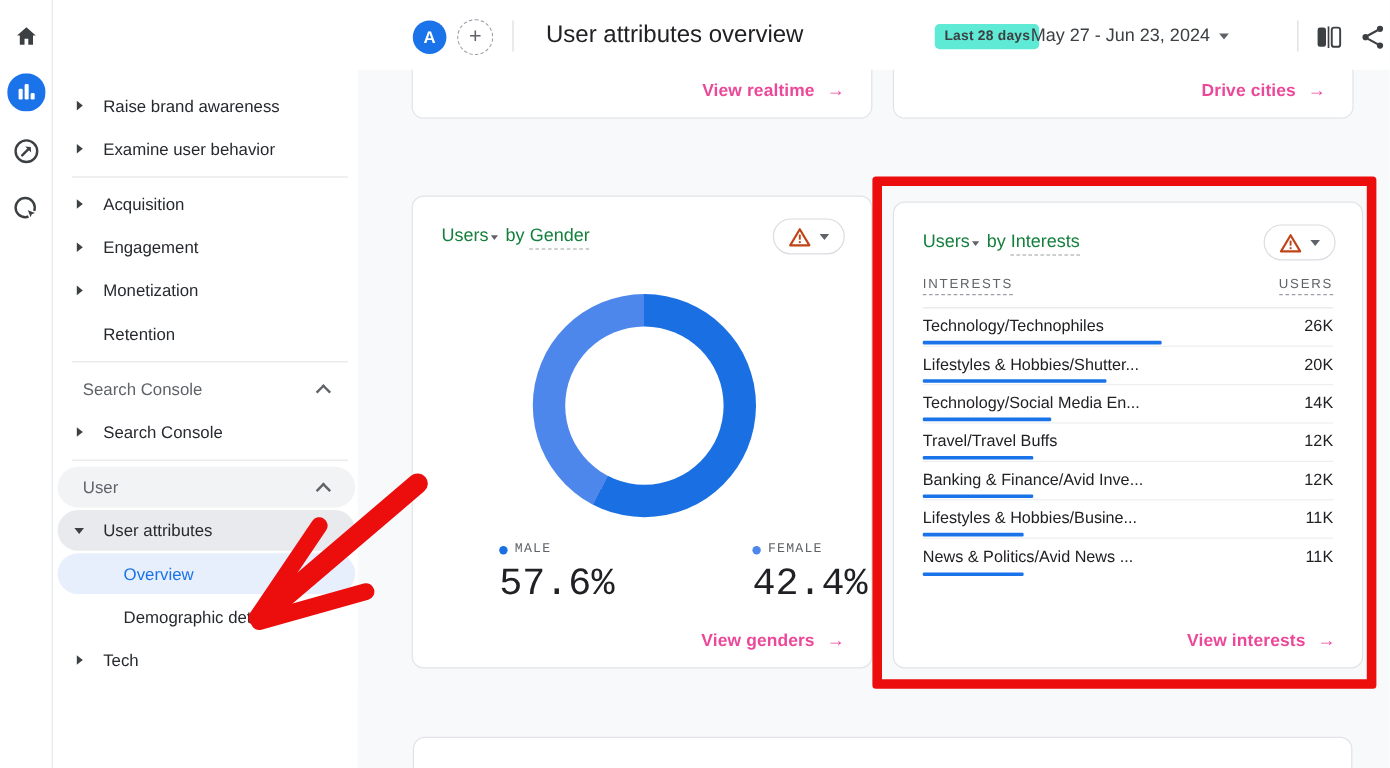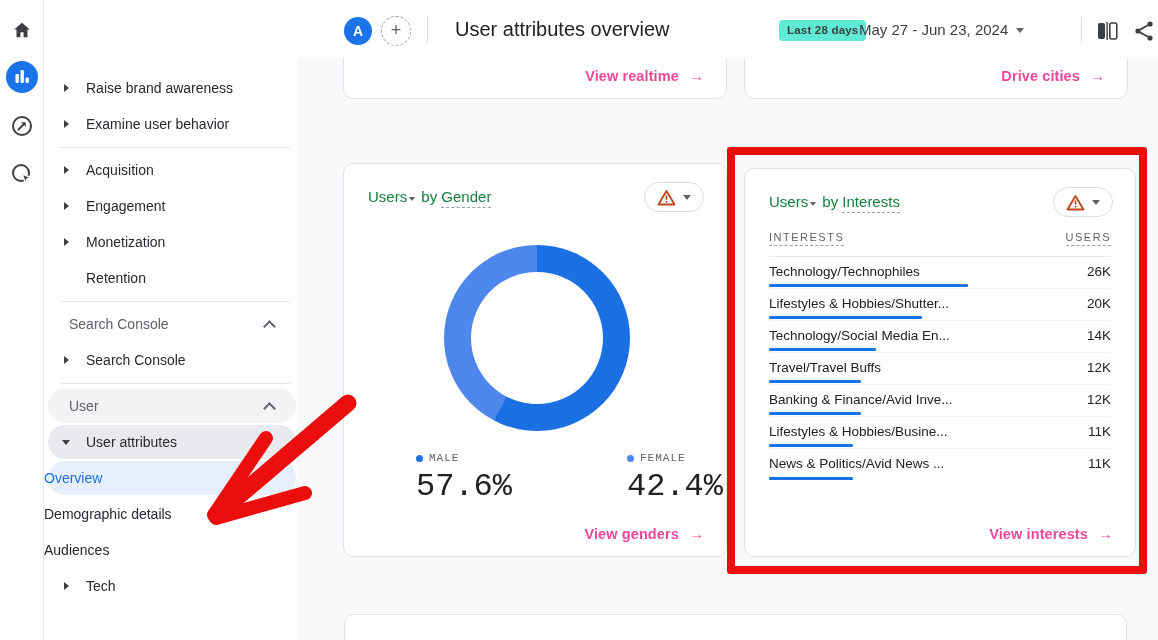--- a/index.html
+++ b/index.html
@@ -12,21 +12,21 @@
   .left-rail { position:absolute; left:0; top:0; width:44px; height:640px; background:#fff; border-right:1px solid #e7e8eb; z-index:6; }
   .rail-btn { position:absolute; left:0; width:44px; height:44px; display:flex; align-items:center; justify-content:center; cursor:pointer; }
   .sidebar { position:absolute; left:44px; top:0; width:254px; background:#fff; z-index:4; }
   .content-bg { position:absolute; left:298px; top:58px; right:0; bottom:0; background:#f8f9fa; z-index:1; }
   .topbar { position:absolute; left:44px; top:0; right:0; height:58px; background:#fff; z-index:5; }
 
   
   .s-wrap { margin-top:-2px; }
   .s-row { height:36px; position:relative; display:flex; align-items:center; font-size:14px; color:#26292e; cursor:pointer; }
   .s-row .lbl { margin-left:42px; position:relative; z-index:2; }
-  .s-row .lbl-child { position:relative; z-index:2; }
+  .s-row .lbl-child { margin-left:59px; position:relative; z-index:2; }
   .s-head { height:36px; position:relative; display:flex; align-items:center; font-size:14px; color:#5f6368; }
   .s-head .lbl { margin-left:25px; position:relative; z-index:2; }
   .tri-r { position:absolute; left:20px; top:50%; margin-top:-4px; width:0; height:0;
            border-left:5px solid #3c4043; border-top:4px solid transparent; border-bottom:4px solid transparent; z-index:2;}
   .tri-d { position:absolute; left:18px; top:50%; margin-top:-2px; width:0; height:0;
            border-top:5px solid #3c4043; border-left:4px solid transparent; border-right:4px solid transparent; z-index:2;}
   .chev-up { position:absolute; right:24px; top:50%; width:9px; height:9px; margin-top:-2px;
              border-left:2px solid #5f6368; border-top:2px solid #5f6368; transform:rotate(45deg); z-index:2;}
   .s-div { height:10px; position:relative; }
   .s-div::after { content:""; position:absolute; left:16px; right:8px; top:5px; height:1px; background:#e6e7ea; }
@@ -321,23 +321,20 @@
       <span class="lbl">User attributes</span>
     </div>
     <div class="s-row">
       <div class="pillbg pill-blue"></div>
       <span class="lbl-child sel-blue" style="font-weight:normal;">Overview</span>
     </div>
     <div class="s-row">
       <span class="lbl-child">Demographic details</span>
     </div>
     <div class="s-row">
-      <span class="lbl-child">Audiences</span>
-    </div>
-    <div class="s-row">
       <span class="tri-r"></span>
       <span class="lbl">Tech</span>
     </div>
   </div>
 </div>
 
 <div class="red-rect"></div>
 <svg class="red-arrow" width="200" height="155" viewBox="0 0 200 155">
   <line x1="178" y1="18" x2="50" y2="127" stroke="#ec0d0d" stroke-width="17" stroke-linecap="round"></line>
   <line x1="96" y1="53" x2="44" y2="130" stroke="#ec0d0d" stroke-width="14" stroke-linecap="round"></line>

